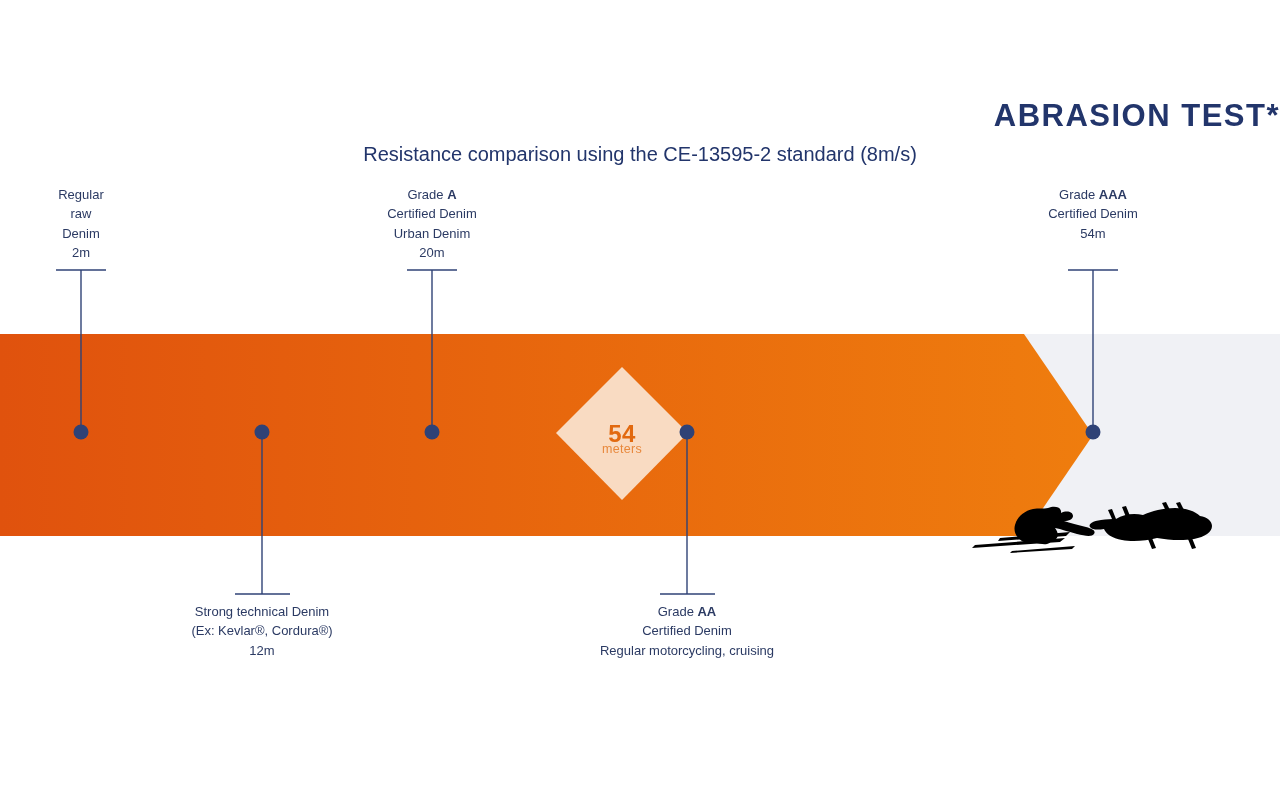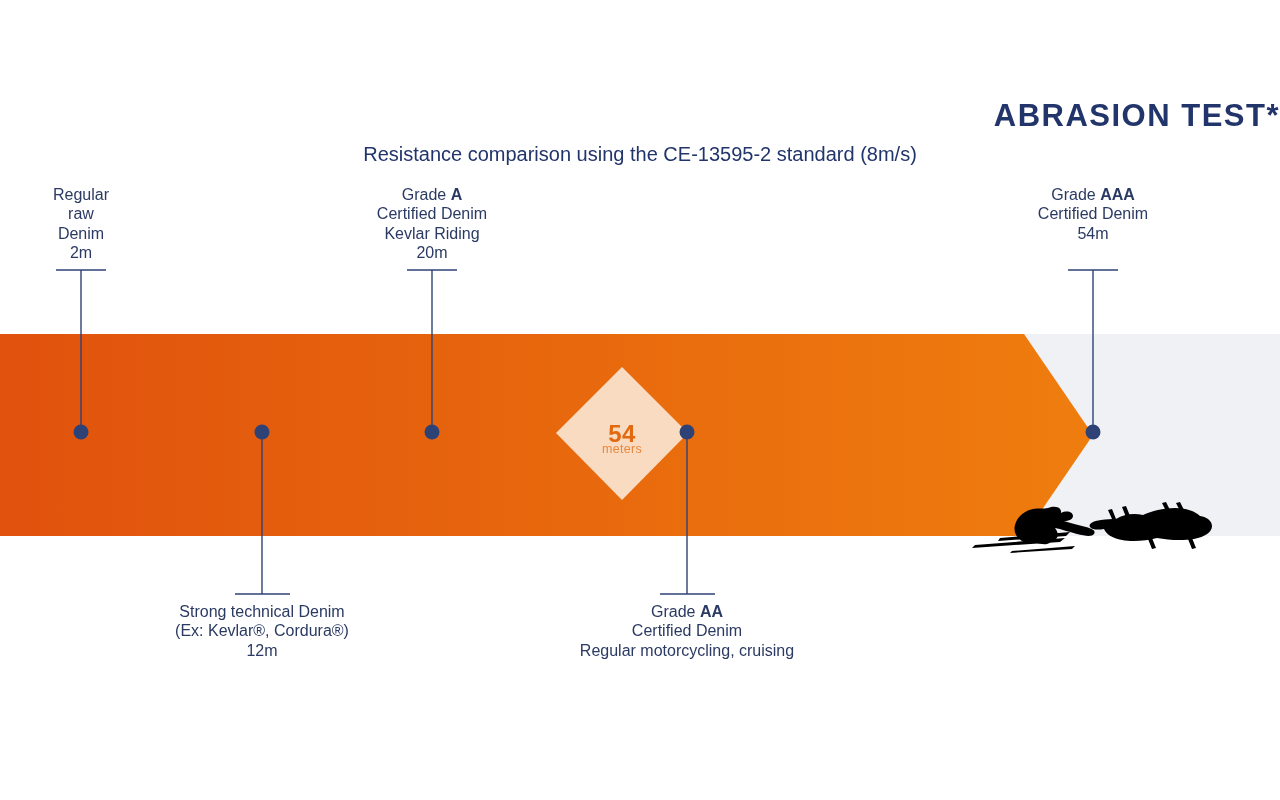--- a/index.html
+++ b/index.html
@@ -54,21 +54,21 @@
     left: 0;
     top: 0;
     width: 1280px;
     height: 800px;
   }
 
   
   .label {
     position: absolute;
     text-align: center;
-    font-size: 16px;
+    font-size: 13px;
     line-height: 19.4px;
     color: #2b3a63;
     white-space: nowrap;
   }
   .label b { font-weight: bold; }
 
   .lbl-top    { }
   .lbl-bottom { }
 
   
@@ -205,21 +205,21 @@
   <div class="label lbl-top" style="left:1px; top:185px; width:160px;">
     <div>Regular</div>
     <div>raw</div>
     <div>Denim</div>
     <div>2m</div>
   </div>
 
   <div class="label lbl-top" style="left:332px; top:185px; width:200px;">
     <div><span>Grade </span><b>A</b></div>
     <div>Certified Denim</div>
-    <div>Kevlar Riding</div>
+    <div>Urban Denim</div>
     <div>20m</div>
   </div>
 
   <div class="label lbl-top" style="left:973px; top:185px; width:240px;">
     <div><span>Grade </span><b>AAA</b></div>
     <div>Certified Denim</div>
     <div>54m</div>
   </div>
 
   <div class="label lbl-bottom" style="left:102px; top:602px; width:320px;">

